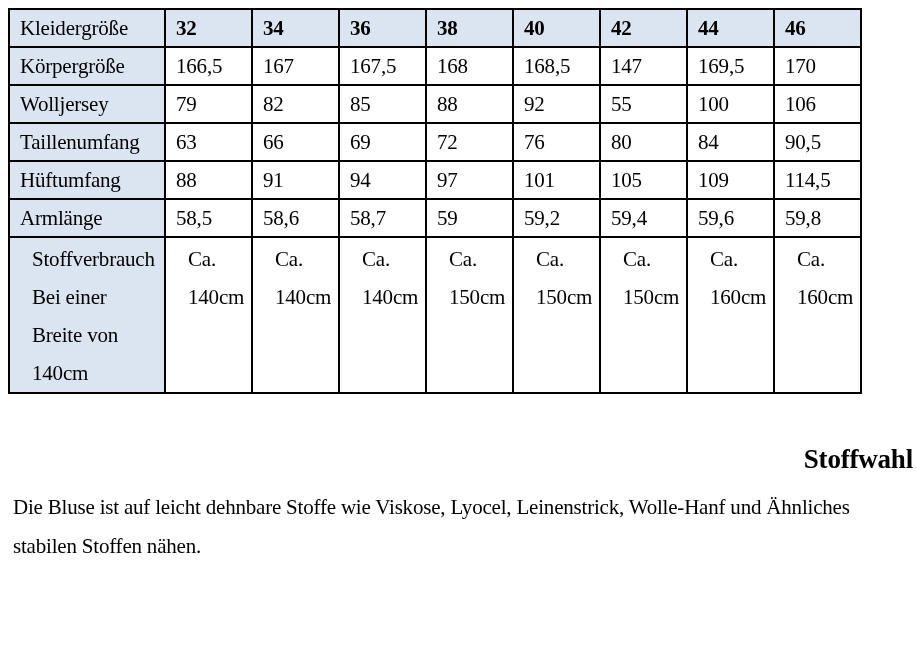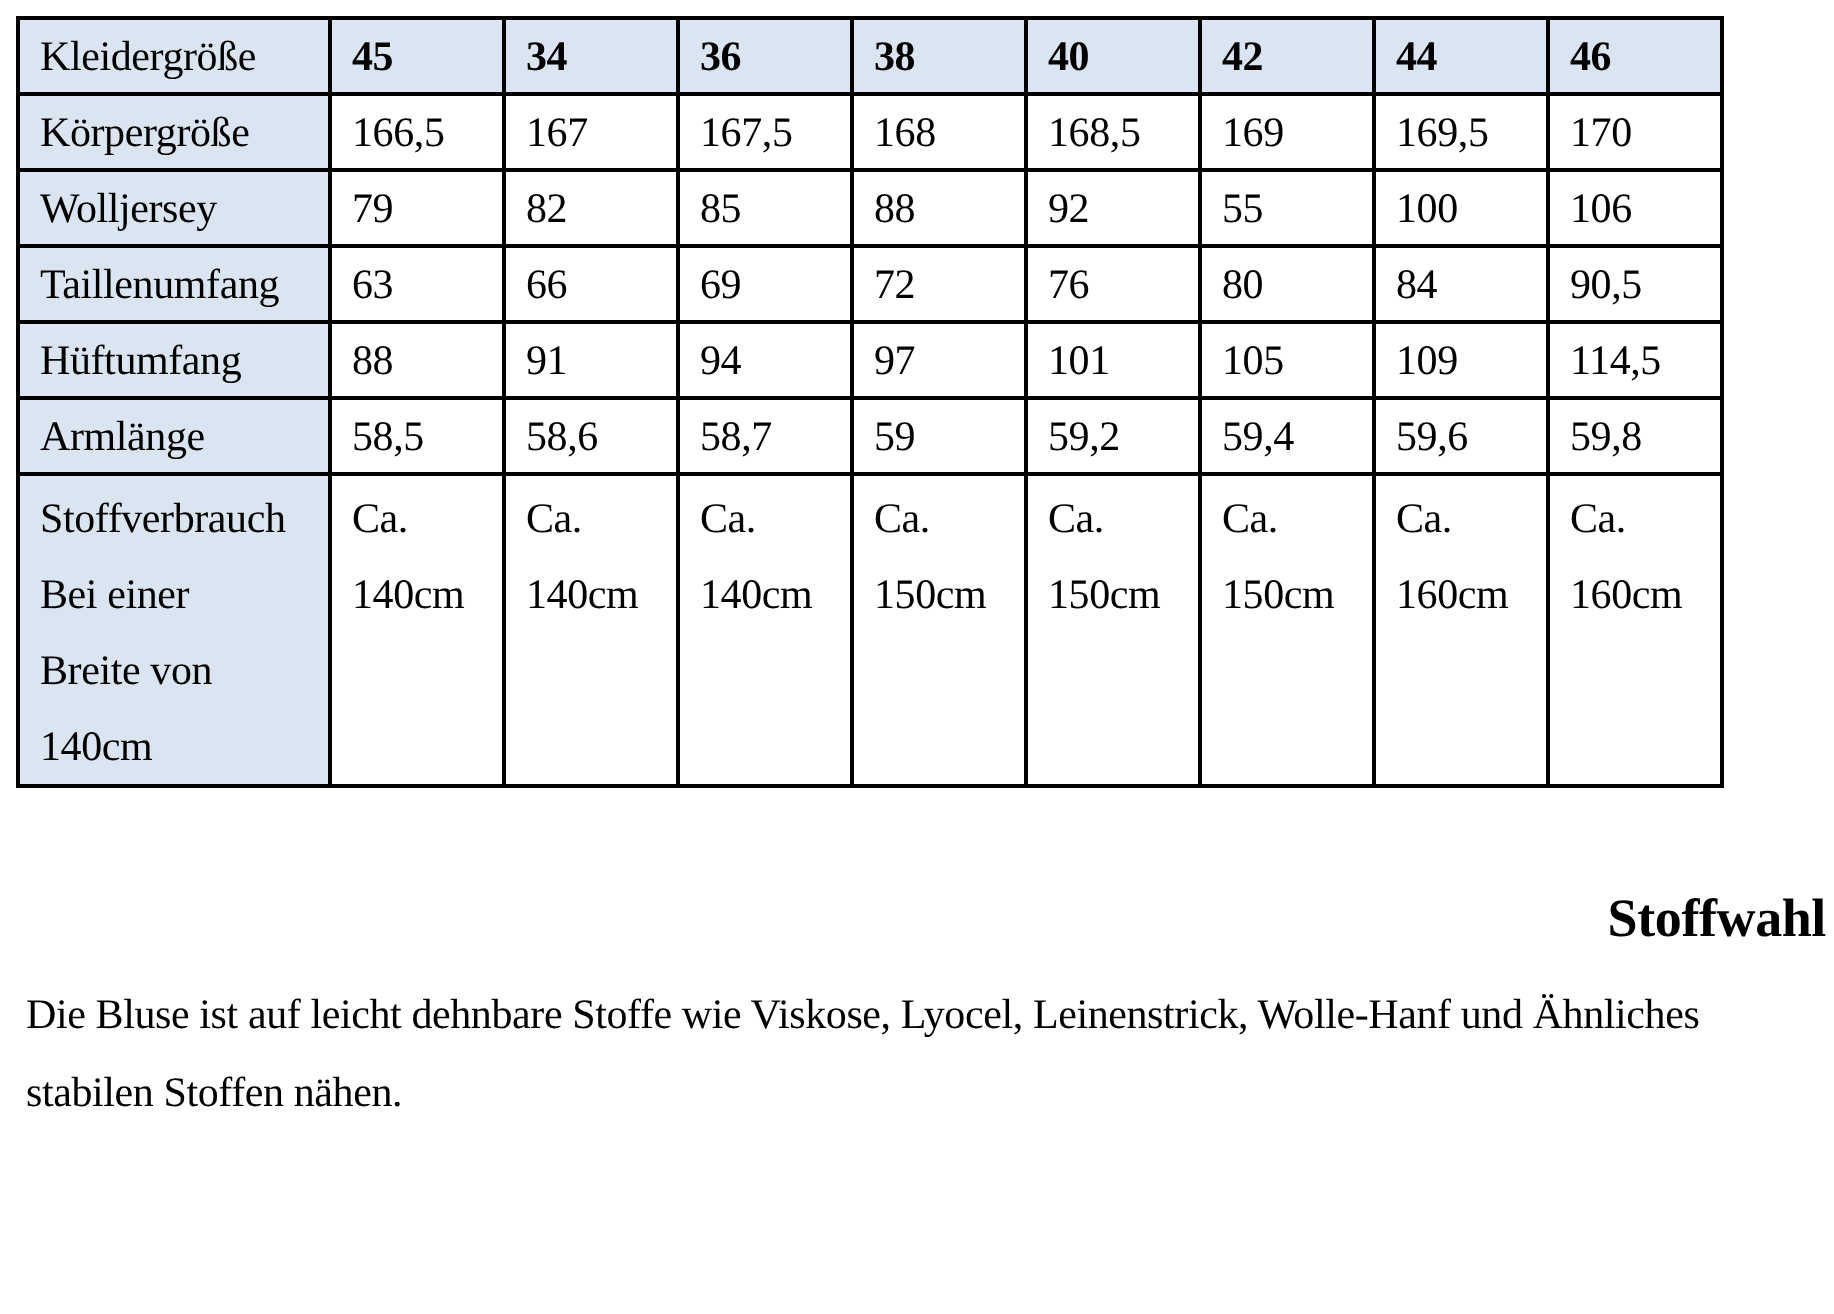--- a/index.html
+++ b/index.html
@@ -41,21 +41,21 @@
     vertical-align: middle;
     padding: 0 2px 0 10px;
     white-space: nowrap;
     overflow: hidden;
   }
   table.size-table tr { height: 38px; }
   table.size-table tr.fabric-row { height: 152px; }
   td.lbl  { background: var(--fill); }
   td.hdr  { background: var(--fill); font-weight: bold; padding-left: 13px; }
   tr.fabric-row td { vertical-align: top; padding-top: 2px; line-height: 38px; }
-  .cell-line { line-height: 38px; }
+  .cell-line { line-height: 38px; margin-left: 12px; }
 
   
   .text-section {
     position: absolute;
     left: 13px; top: 444px;
     width: 900px;
   }
   .text-section h2 {
     margin: 0 0 13px 3px;
     font-size: 27px;
@@ -84,37 +84,37 @@
         <col class="c-size">
         <col class="c-size">
       <col class="c-size">
         <col class="c-size">
         <col class="c-size">
         <col class="c-size">
     </colgroup>
     <tbody id="sizeTableBody">
         <tr>
           <td class="lbl">Kleidergröße</td>
-          <td class="hdr">45</td>
+          <td class="hdr">32</td>
           <td class="hdr">34</td>
           <td class="hdr">36</td>
           <td class="hdr">38</td>
           <td class="hdr">40</td>
           <td class="hdr">42</td>
           <td class="hdr">44</td>
           <td class="hdr">46</td>
         </tr>
         <tr>
           <td class="lbl">Körpergröße</td>
           <td>166,5</td>
           <td>167</td>
           <td>167,5</td>
           <td>168</td>
           <td>168,5</td>
-          <td>169</td>
+          <td>147</td>
           <td>169,5</td>
           <td>170</td>
         </tr>
         <tr>
           <td class="lbl">Wolljersey</td>
           <td>79</td>
           <td>82</td>
           <td>85</td>
           <td>88</td>
           <td>92</td>

